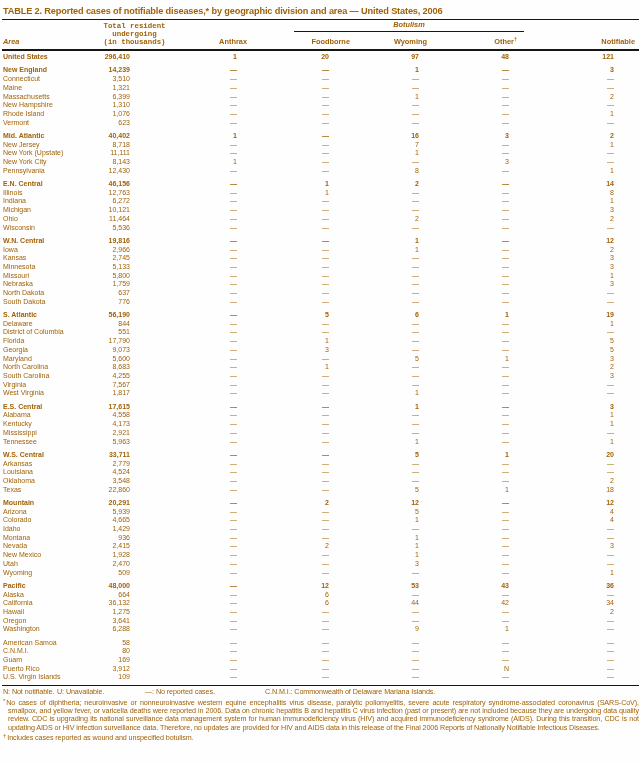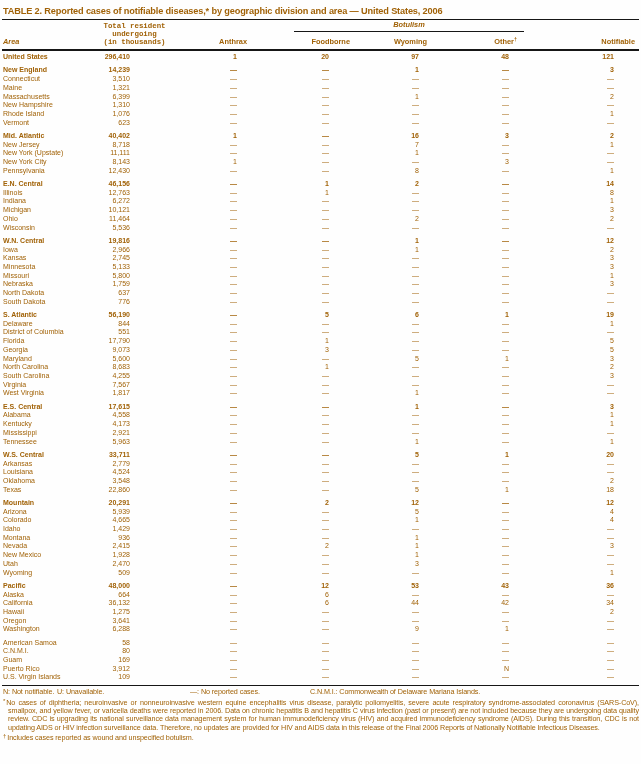--- a/index.html
+++ b/index.html
@@ -60,21 +60,21 @@
   tbody tr:first-child td { padding-top: 2.5px; }
   tbody tr:last-child td { padding-bottom: 2.5px; }
   tbody { border-bottom: 1.8px solid #161616; }
   .footnotes {
     width: 637px; padding-top: 2.5px; padding-left: 1px;
     font-size: 7.2px; line-height: 8.4px; letter-spacing: -0.1px;
   }
   .fn-legend { display: flex; }
   .fn-legend .l1 { width: 54px; }
   .fn-legend .l2 { width: 88px; }
-  .fn-legend .l3 { width: 120px; margin-left: 45px; }
+  .fn-legend .l3 { width: 120px; }
   .fn { text-align: justify; padding-left: 5px; text-indent: -5px; }
   .fn-marker { font-size: 6px; vertical-align: 2px; padding-right: 1px; }
 </style>
 </head>
 <body>
 
 <div class="page">
 
   <div class="title">TABLE 2. Reported cases of notifiable diseases,* by geographic division and area — United States, 2006</div>
 

